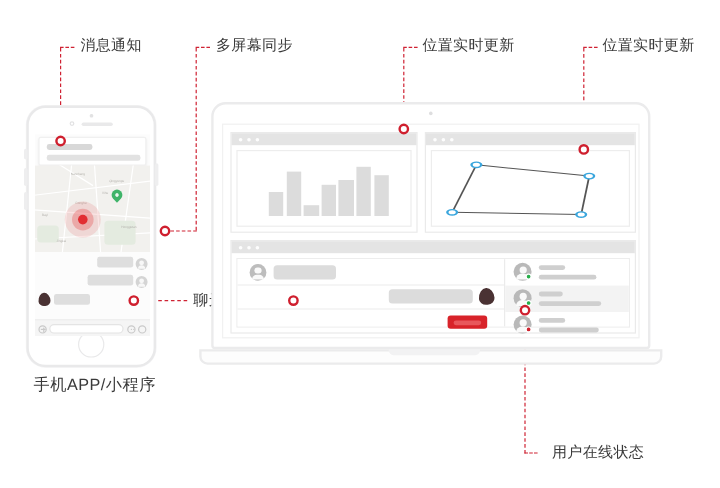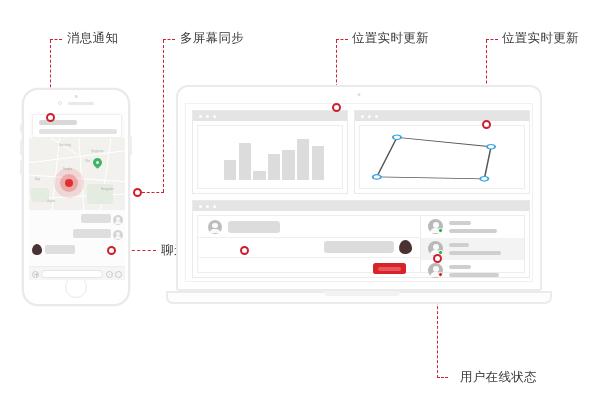--- a/index.html
+++ b/index.html
@@ -278,20 +278,21 @@
 
       <div class="ph-input">
         <div class="ic" style="left:3px; top:3.5px;"></div>
         <div class="inp-field"></div>
         <div class="ic face" style="left:77px; top:3.5px;"></div>
         <div class="ic plain" style="left:86px; top:3.5px;"></div>
       </div>
     </div>
   </div>
 
+  <div class="phone-caption">手机APP/小程序</div>
 
   <div id="laptop">
     <div class="lid">
       <div class="lid-cam"></div>
       <div class="lid-inner">
 
         <div class="win" style="left:6px; top:6px; width:156px; height:84px;">
           <div class="win-bar">
             <div class="wd" style="left:6px;"></div>
             <div class="wd" style="left:13px;"></div>

